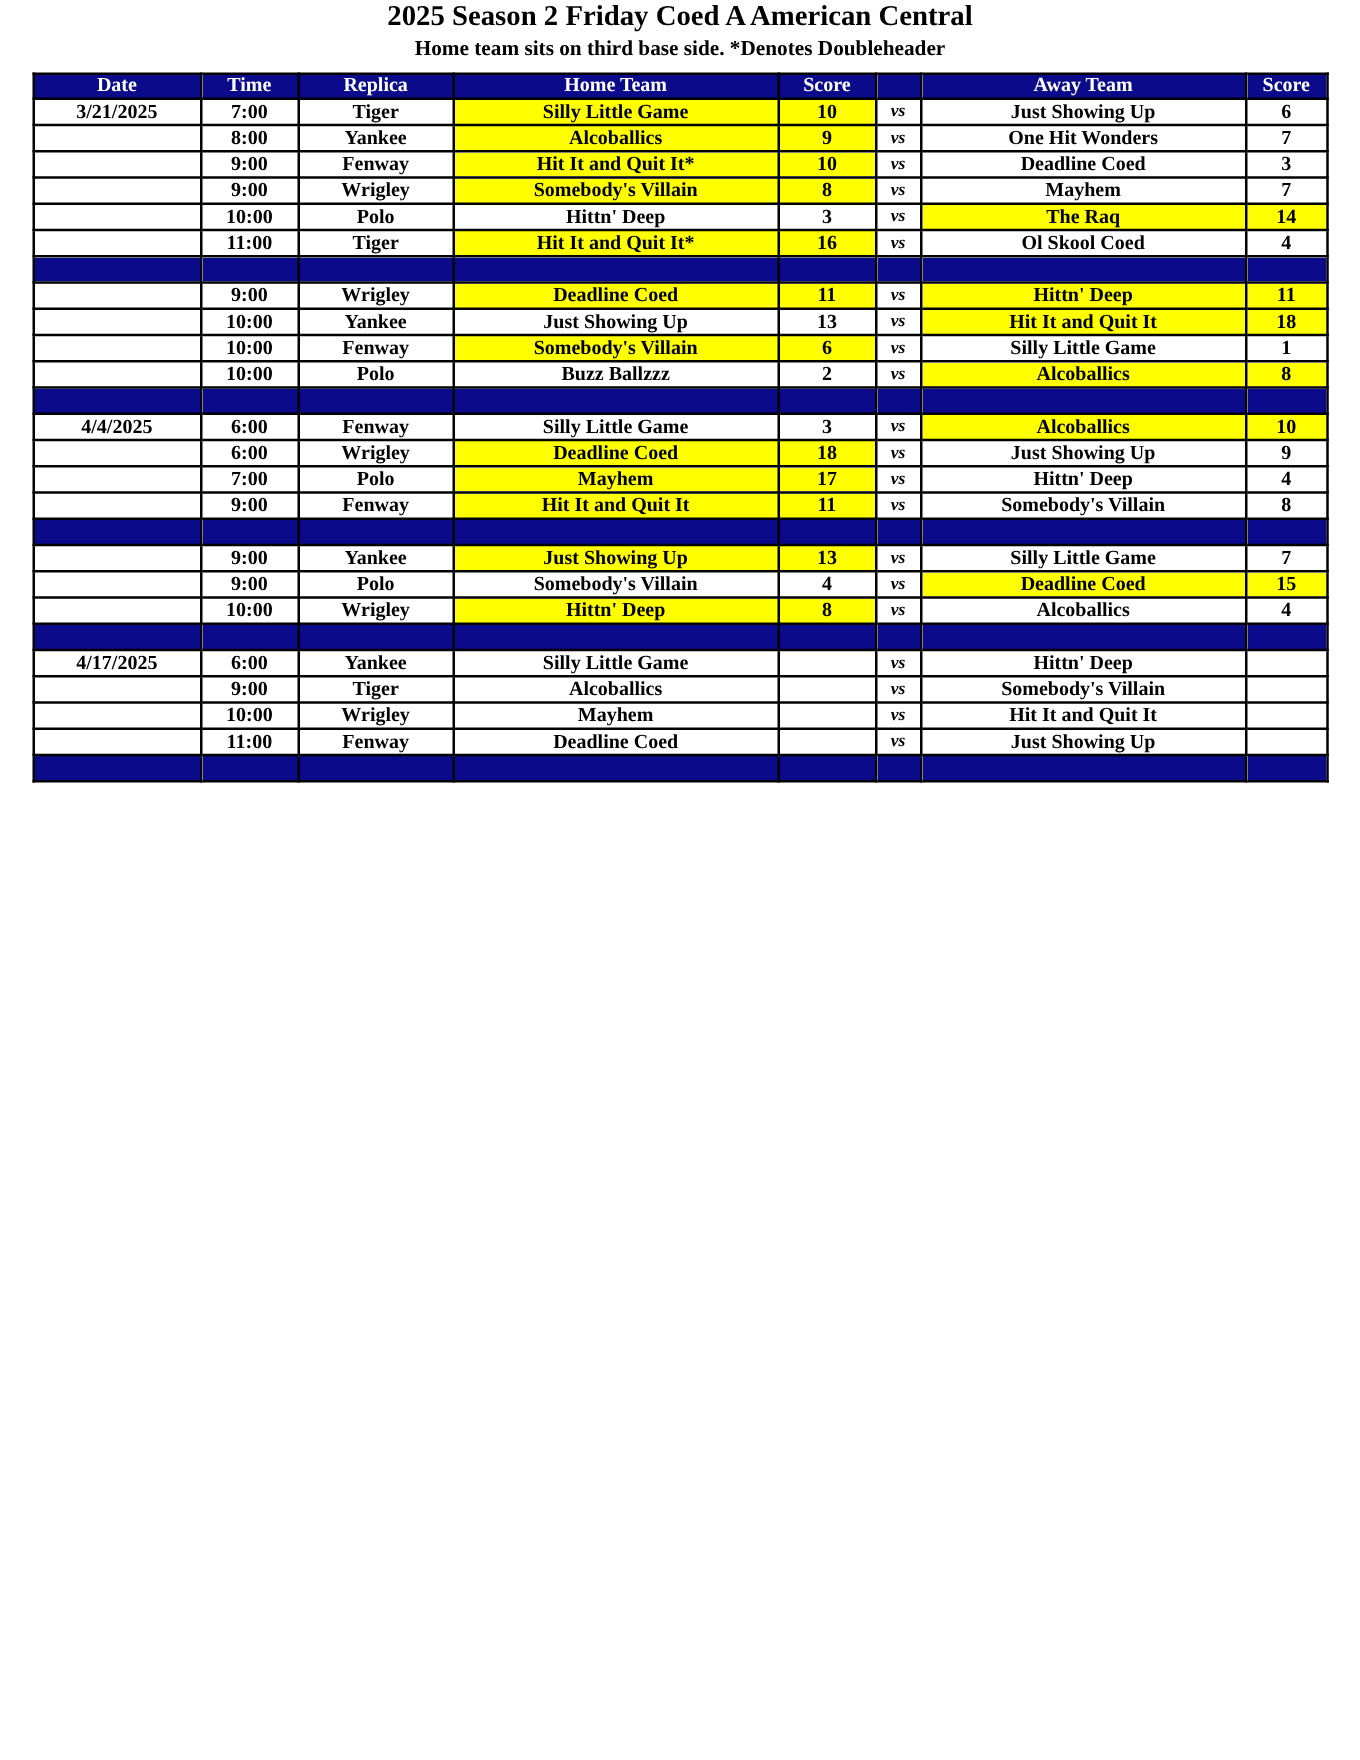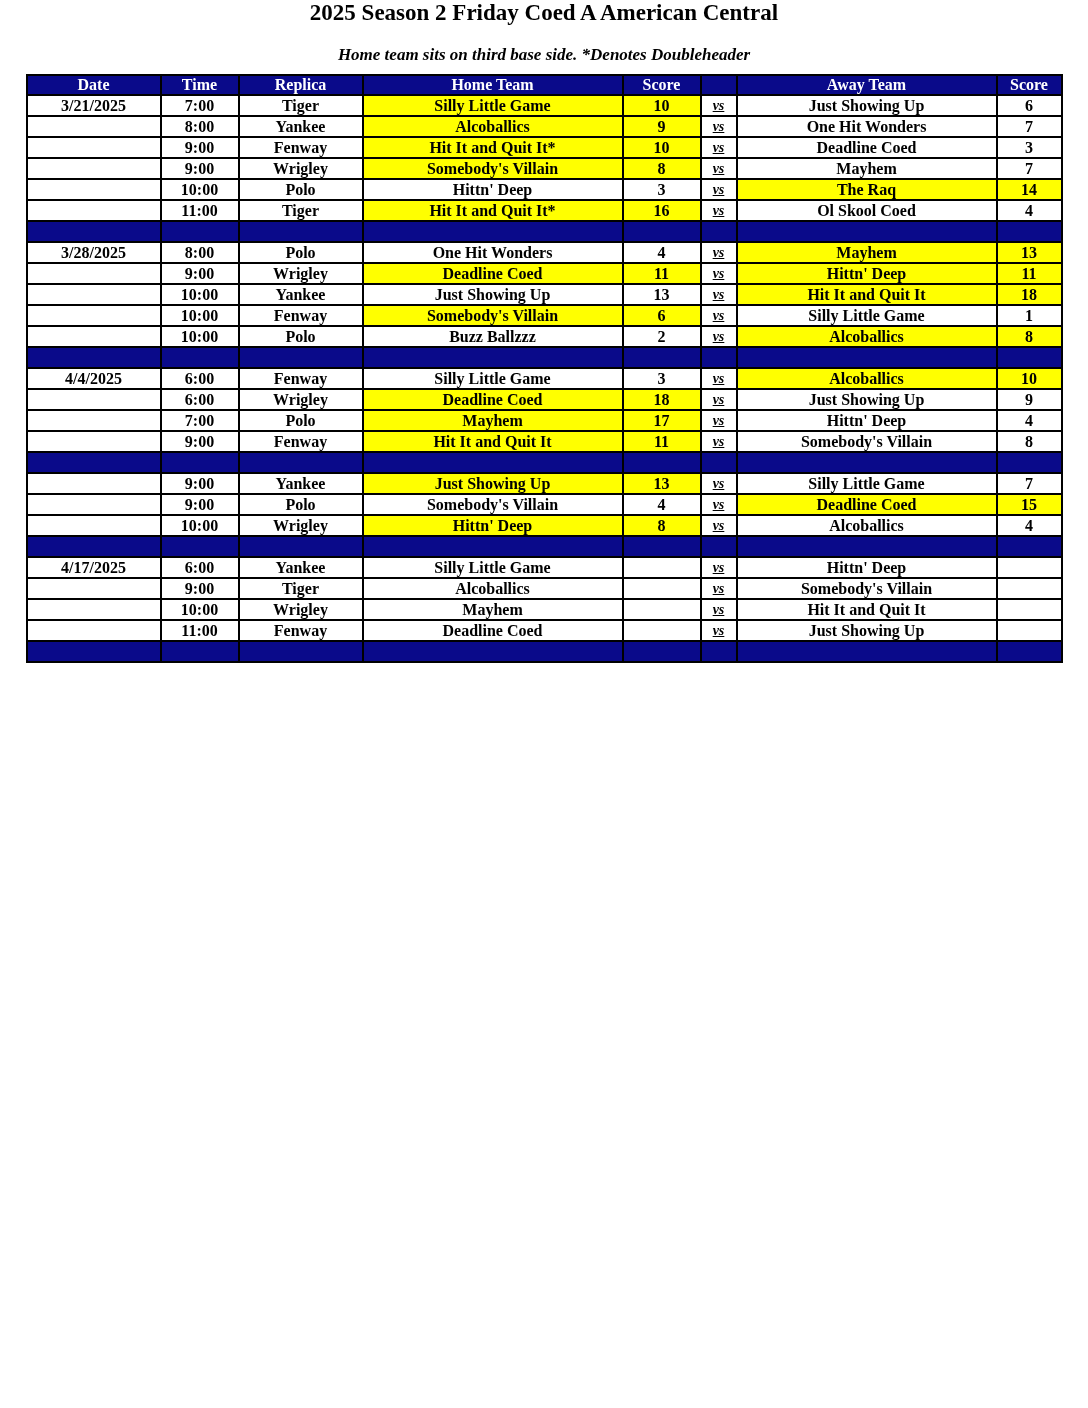--- a/index.html
+++ b/index.html
@@ -21,22 +21,21 @@
   .page-subtitle {
     text-align: center;
     font-size: 23px;
     font-weight: bold;
     margin: 0 0 0 0;
   }
   .page-note {
     text-align: center;
     font-size: 17px;
     font-weight: bold;
-    font-style: italic;
-    margin: 19px 0 9px 0;
+    margin: 3px 0 9px 0;
   }
   table.schedule {
     border-collapse: collapse;
     table-layout: fixed;
     width: 1035px;
     margin: 4px auto;
     border: 2px solid #000;
   }
   .schedule th, .schedule td {
     border: 2px solid #000;
@@ -58,21 +57,20 @@
   .schedule td.win {
     background: var(--highlight, #ffff00);
   }
   .schedule tr.sep td {
     background: var(--header_bg, #0a0a8a);
     height: 21px;
   }
   .schedule td.vs {
     font-style: italic;
     font-size: 14px;
-    text-decoration: underline;
   }
 </style>
 </head>
 <body>
 
 <div class="page">
   <h2 class="page-subtitle">2025 Season 2 Friday Coed A American Central</h2>
   <div class="page-note">Home team sits on third base side.  *Denotes Doubleheader</div>
 
   <table class="schedule">
@@ -163,30 +161,20 @@
           <td></td>
           <td></td>
           <td></td>
           <td></td>
           <td></td>
           <td></td>
           <td></td>
           <td></td>
         </tr>
         <tr>
-          <td>3/28/2025</td>
-          <td>8:00</td>
-          <td>Polo</td>
-          <td>One Hit Wonders</td>
-          <td>4</td>
-          <td class="vs">vs</td>
-          <td class="win">Mayhem</td>
-          <td class="win">13</td>
-        </tr>
-        <tr>
           <td></td>
           <td>9:00</td>
           <td>Wrigley</td>
           <td class="win">Deadline Coed</td>
           <td class="win">11</td>
           <td class="vs">vs</td>
           <td class="win">Hittn' Deep</td>
           <td class="win">11</td>
         </tr>
         <tr>

